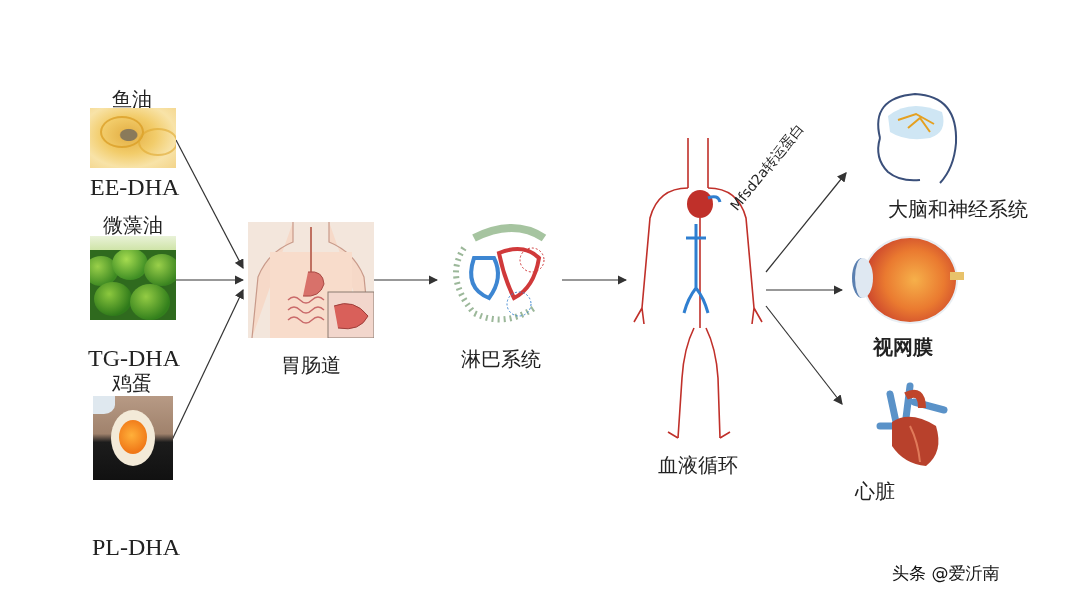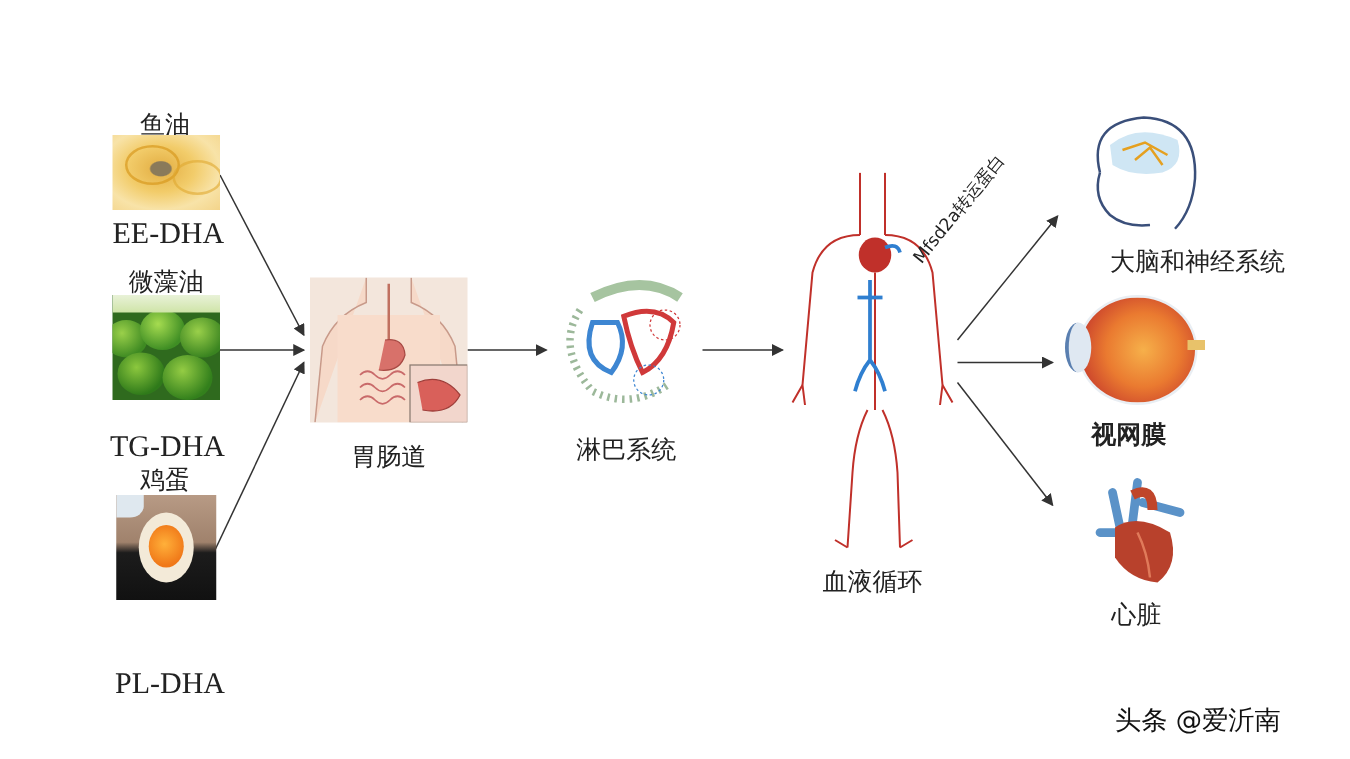--- a/index.html
+++ b/index.html
@@ -2,21 +2,21 @@
 <html><head>
 <meta charset="utf-8">
 <style>
   html,body{margin:0;padding:0;background:#fff;}
   body{width:1080px;height:607px;position:relative;overflow:hidden;font-family:"DejaVu Sans","Liberation Sans",sans-serif;color:#222;}
   .abs{position:absolute;}
   .cn{font-size:20px;color:#222;text-align:center;white-space:nowrap;}
   .en{font-family:"Liberation Serif","DejaVu Serif",serif;font-size:24px;color:#222;text-align:right;white-space:nowrap;}
   .img{position:absolute;overflow:hidden;}
   svg.arrows{position:absolute;left:0;top:0;}
-  .watermark{font-size:21px;color:#111;white-space:nowrap;}
+  .watermark{font-size:17px;color:#111;white-space:nowrap;}
 </style>
 </head>
 <body>
 
 <svg class="arrows" width="1080" height="607">
   <defs>
     <marker id="ah" markerWidth="8" markerHeight="8" refX="7" refY="4" orient="auto">
       <path d="M0,0 L8,4 L0,8 z" fill="#333"></path>
     </marker>
   </defs>
@@ -123,15 +123,15 @@
 <div class="abs cn" style="left:860px;top:334px;width:86px;font-weight:bold;">视网膜</div>
 
 <div class="img" style="left:870px;top:382px;width:78px;height:86px;">
   <svg width="78" height="86">
     <path d="M20,12 L26,40 M40,4 L36,36 M44,20 L74,28 M10,44 L32,44" stroke="#5a92c8" stroke-width="7" fill="none" stroke-linecap="round"></path>
     <path d="M36,14 Q52,6 52,26" stroke="#c0452a" stroke-width="8" fill="none"></path>
     <path d="M22,40 Q40,28 66,44 Q74,70 56,84 Q34,82 22,64 Z" fill="#b8412c"></path>
     <path d="M40,44 Q48,60 50,80" stroke="#e07a5a" stroke-width="2" fill="none"></path>
   </svg>
 </div>
-<div class="abs cn" style="left:866px;top:478px;width:86px;">心脏</div>
+<div class="abs cn" style="left:832px;top:478px;width:86px;">心脏</div>
 
 <div class="abs watermark" style="left:892px;top:562px;">头条 @爱沂南</div>
 
 </body></html>

